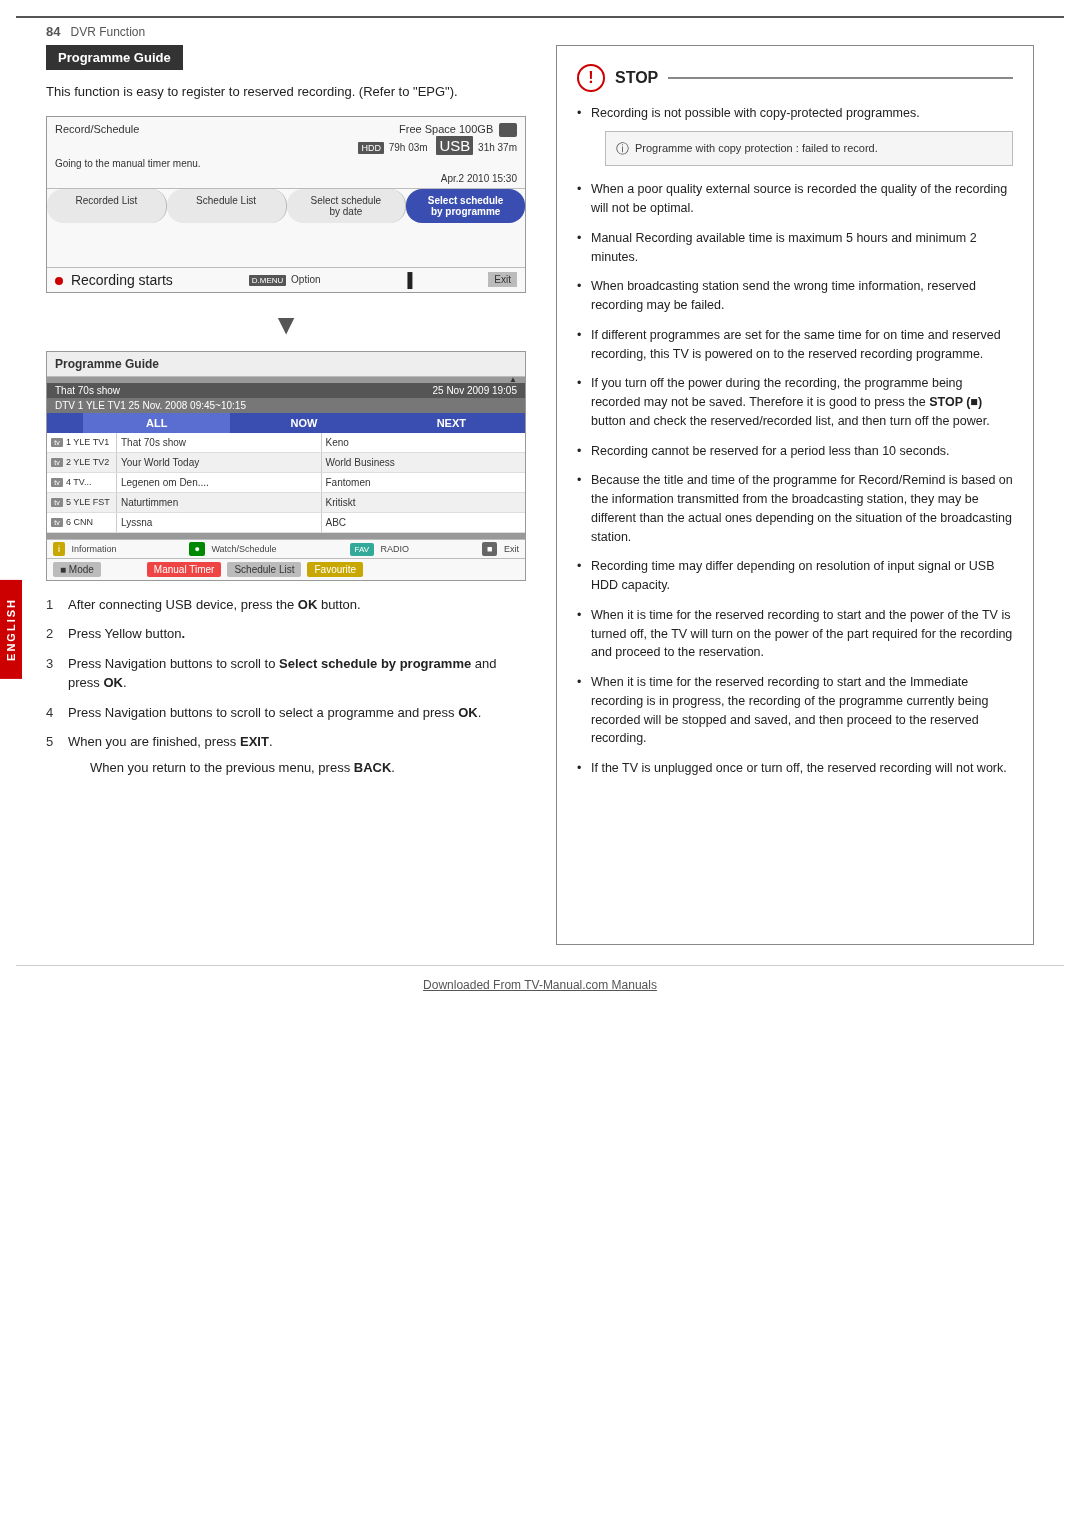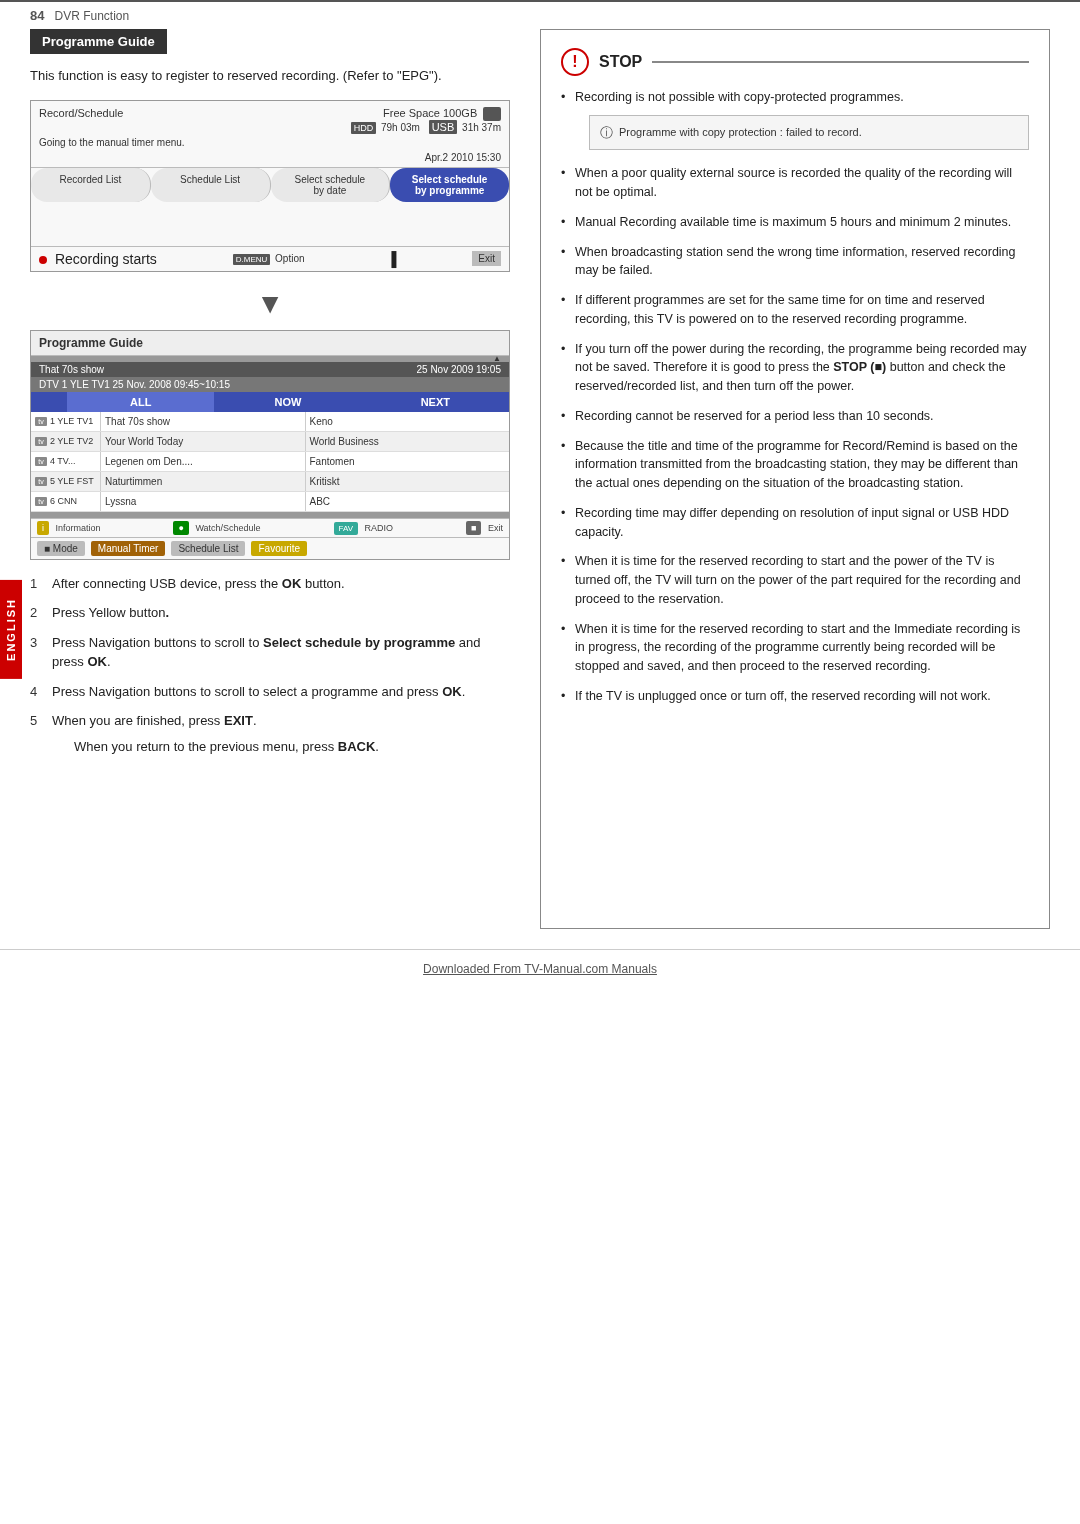--- a/index.html
+++ b/index.html
@@ -9,21 +9,21 @@
       width: 1080px;
       min-height: 1524px;
       font-size: 14px;
       color: #222;
     }
 
     
     .page-container {
       width: 1080px;
       min-height: 1524px;
-      padding: 0;
+      padding: 16px;
       position: relative;
     }
 
     
     .top-bar {
       border-top: 2px solid #555;
       padding: 6px 30px;
       font-size: 12px;
       color: #555;
       display: flex;
@@ -304,22 +304,23 @@
       font-size: 9px;
     }
     .pg-mode-btn {
       background: #bbb;
       color: #333;
       padding: 2px 7px;
       border-radius: 2px;
       font-size: 10px;
     }
     .pg-mode-btn.blue {
-      background: #a16207;
-      color: #fff;
+      background: #ef4444;
+      color: #fff;
+      margin-left: 40px;
     }
     .pg-mode-btn.yellow {
       background: #c8a800;
       color: #fff;
     }
 
     
     .numbered-list {
       list-style: none;
       padding: 0;
@@ -456,21 +457,21 @@
           <span class="record-box-title">Record/Schedule</span>
           <div class="record-box-info">
             <span class="free-space">Free Space 100GB</span>
             <span class="disk-icon"></span>
             <br>
             <span>
               <span style="background:#555;color:#fff;font-size:9px;padding:1px 3px;border-radius:1px;margin-right:2px;">HDD</span>
               <span>79h 03m</span>
             </span>
             <span style="margin-left:6px;">
-              <span style="background:#555;color:#fff;font-size:11px;padding:1px 3px;border-radius:1px;margin-right:2px;">USB</span>
+              <span style="background:#555;color:#fff;font-size:15px;padding:1px 3px;border-radius:1px;margin-right:2px;">USB</span>
               <span>31h 37m</span>
             </span>
           </div>
         </div>
         <div class="record-box-subtext">Going to the manual timer menu.</div>
         <div class="record-box-date">Apr.2 2010 15:30</div>
         <div class="menu-row">
           <div class="menu-btn">Recorded List</div>
           <div class="menu-btn">Schedule List</div>
           <div class="menu-btn">Select schedule<br>by date</div>

